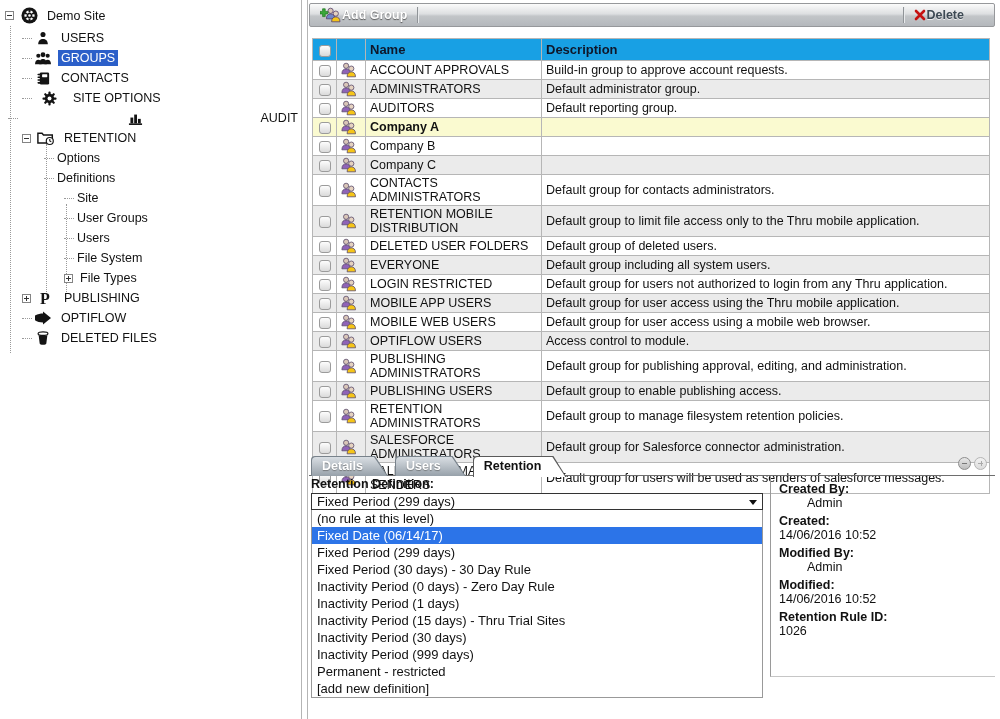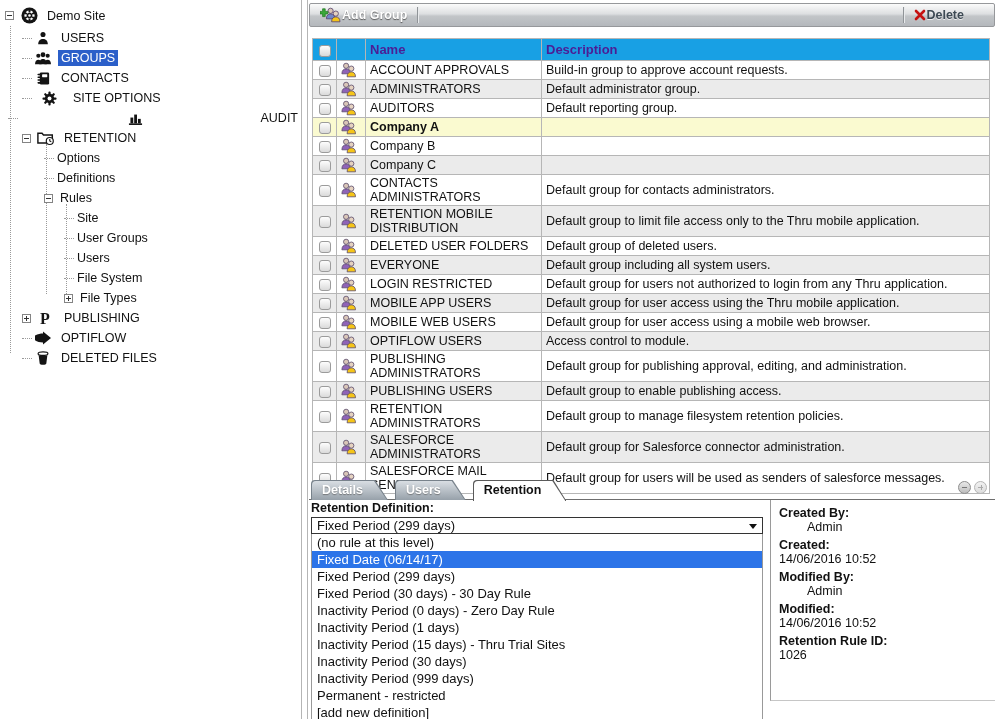--- a/index.html
+++ b/index.html
@@ -37,32 +37,32 @@
   .tb-label { font-weight:bold; font-size:12.5px; color:#fff; text-shadow:0 1px 1px rgba(60,60,60,.8); }
   .tb-label.dark { color:#3d4a54; text-shadow:0 1px 0 rgba(255,255,255,.7); }
   .tb-sep { width:1px; height:16px; background:#909498; box-shadow:1px 0 0 #e8eaec; }
   .tb-spacer { flex:1; }
   .tb-btn.delete { padding-right:30px; }
 
   
   .grid { position:absolute; left:4px; top:38px; width:678px; border:1px solid #8c8c8c; border-collapse:collapse; }
   .grid col.c-cb { width:24px; } .grid col.c-ic { width:29px; } .grid col.c-name { width:176px; }
   .grid th, .grid td { border:1px solid #b6b6b6; padding:1px 4px; text-align:left; vertical-align:middle; }
-  .grid thead th { background:var(--hdr-blue); color:#4c1d95; font-weight:bold; font-size:13px; height:22px; border-color:#b6b6b6; }
+  .grid thead th { background:var(--hdr-blue); color:#0f172a; font-weight:bold; font-size:13px; height:22px; border-color:#b6b6b6; }
   .grid tbody tr { height:15px; background:#fff; }
   .grid tbody tr.alt { background:#ebebeb; }
   .grid tbody tr.selected { background:var(--sel-yellow); }
   .grid tbody tr.selected td.name-cell { font-weight:bold; }
   .grid td.cb-cell, .grid th.cb-cell { text-align:center; padding:1px 2px; }
   .grid td.ic-cell { padding:1px 3px; }
   .checkbox { display:inline-block; width:12px; height:12px; border:1px solid #9b9b9b; border-radius:3px;
     background:linear-gradient(#fdfdfd,#dadada); vertical-align:middle; }
 
   
-  .bottom { position:absolute; left:1px; top:480px; right:5px; height:239px; }
+  .bottom { position:absolute; left:1px; top:456px; right:5px; height:239px; }
   .tabstrip { position:relative; height:20px; border-bottom:1px solid #6e6e6e; padding-left:2px; display:flex; }
   .tab { position:relative; margin-right:7px; background:#78828b; padding:1px 1px 0 1px;
     clip-path:polygon(0 0, calc(100% - 13px) 0, 100% 100%, 0 100%); border-radius:4px 0 0 0; height:20px; }
   .tab-inner { display:block; height:19px; line-height:18px; padding:0 24px 0 10px;
     clip-path:polygon(0 0, calc(100% - 13px) 0, 100% 100%, 0 100%); border-radius:4px 0 0 0;
     background:linear-gradient(#d9dee3,#97a1aa); color:#fff; font-weight:bold; font-size:12.5px;
     text-shadow:0 1px 1px rgba(80,80,80,.6); }
   .tab.active { background:#5a5a5a; z-index:2; height:21px; }
   .tab.active .tab-inner { background:#fff; color:#111; text-shadow:none; height:20px; }
 
@@ -204,24 +204,20 @@
         </span>
         <span class="tree-label">RETENTION</span>
       </div>
       <div class="tree-row" style="padding-left: 44px;">
         <span class="stub"></span>
         <span class="tree-label">Options</span>
       </div>
       <div class="tree-row" style="padding-left: 44px;">
         <span class="stub"></span>
         <span class="tree-label">Definitions</span>
-      </div>
-      <div class="tree-row" style="padding-left: 44px;">
-        <span class="expander"></span>
-        <span class="tree-label">Rules</span>
       </div>
       <div class="tree-row" style="padding-left: 64px;">
         <span class="stub"></span>
         <span class="tree-label">Site</span>
       </div>
       <div class="tree-row" style="padding-left: 64px;">
         <span class="stub"></span>
         <span class="tree-label">User Groups</span>
       </div>
       <div class="tree-row" style="padding-left: 64px;">

